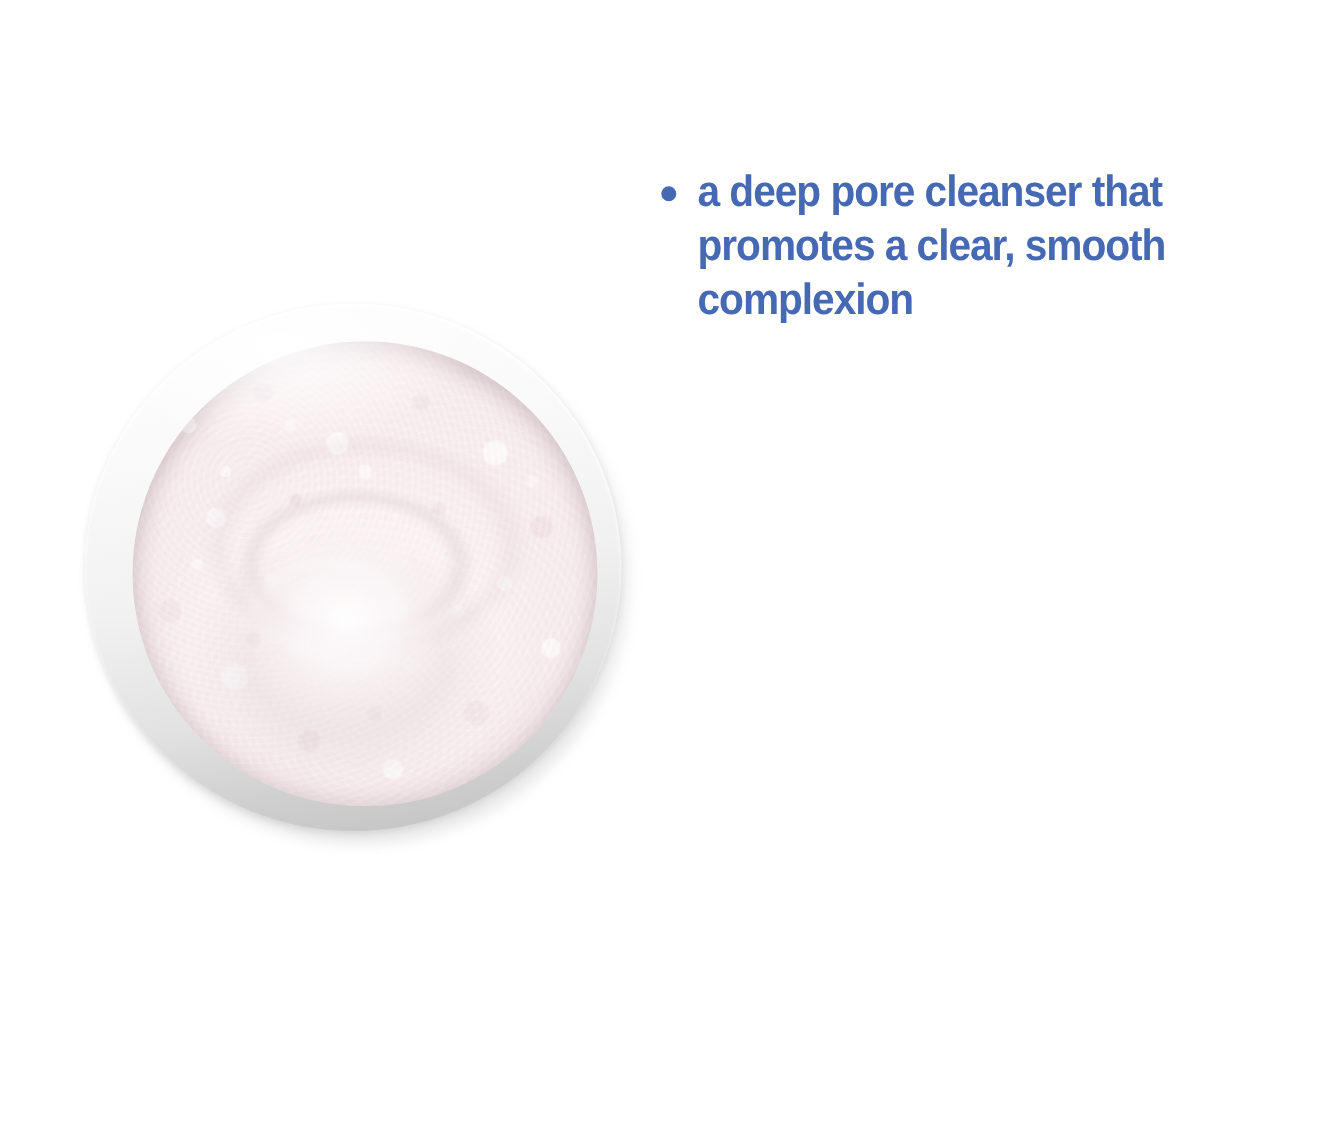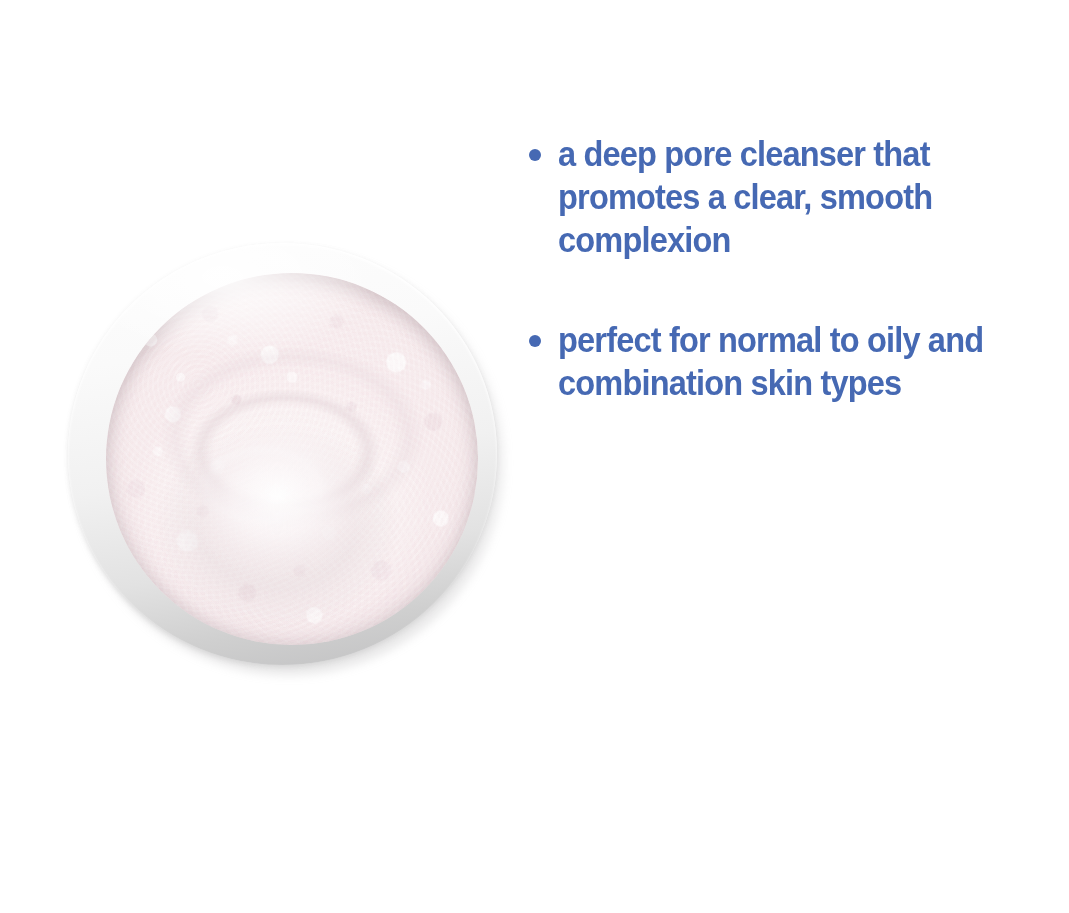--- a/index.html
+++ b/index.html
@@ -262,23 +262,18 @@
 
   <div id="bullet-list">
 
     <div class="bullet-item">
       <span class="bullet-marker"></span>
       <span class="bullet-text">a deep pore cleanser that
 promotes a clear, smooth
 complexion</span>
     </div>
 
-    <div class="bullet-item">
-      <span class="bullet-marker"></span>
-      <span class="bullet-text">perfect for normal to oily and
-combination skin types</span>
-    </div>
 
 
 
   </div>
 
 </div>
 
 </body></html>

